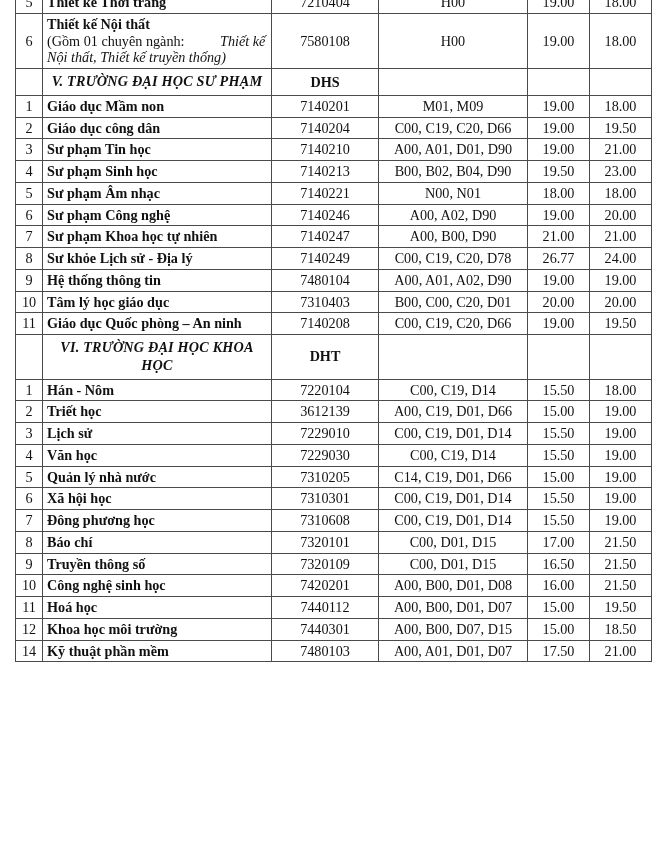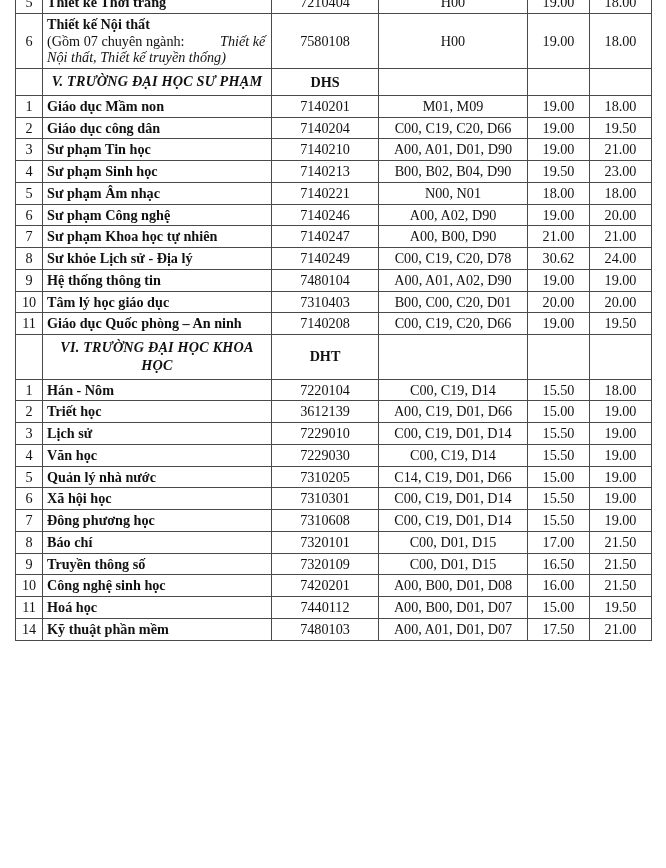--- a/index.html
+++ b/index.html
@@ -104,21 +104,21 @@
           </td>
           <td class="code">7210404</td>
           <td class="blocks">H00</td>
           <td class="score">19.00</td>
           <td class="score">18.00</td>
         </tr>
         <tr>
           <td class="stt">6</td>
           <td class="major">
             <div>Thiết kế Nội thất</div>
-            <div class="sub-note"><span>(Gồm 07 chuyên ngành: </span><i>Thiết kế Nội thất, Thiết kế truyền thống)</i></div>
+            <div class="sub-note"><span>(Gồm 01 chuyên ngành: </span><i>Thiết kế Nội thất, Thiết kế truyền thống)</i></div>
           </td>
           <td class="code">7580108</td>
           <td class="blocks">H00</td>
           <td class="score">19.00</td>
           <td class="score">18.00</td>
         </tr>
         <tr class="section">
           <td class="stt"></td>
           <td class="section-title">V. TRƯỜNG ĐẠI HỌC SƯ PHẠM</td>
           <td class="code">DHS</td>
@@ -196,21 +196,21 @@
           <td class="score">21.00</td>
           <td class="score">21.00</td>
         </tr>
         <tr>
           <td class="stt">8</td>
           <td class="major">
             <div>Sư khỏe Lịch sử - Địa lý</div>
           </td>
           <td class="code">7140249</td>
           <td class="blocks">C00, C19, C20, D78</td>
-          <td class="score">30.62</td>
+          <td class="score">26.77</td>
           <td class="score">24.00</td>
         </tr>
         <tr>
           <td class="stt">9</td>
           <td class="major">
             <div>Hệ thống thông tin</div>
           </td>
           <td class="code">7480104</td>
           <td class="blocks">A00, A01, A02, D90</td>
           <td class="score">19.00</td>
@@ -348,20 +348,30 @@
           <td class="stt">11</td>
           <td class="major">
             <div>Hoá học</div>
           </td>
           <td class="code">7440112</td>
           <td class="blocks">A00, B00, D01, D07</td>
           <td class="score">15.00</td>
           <td class="score">19.50</td>
         </tr>
         <tr>
+          <td class="stt">12</td>
+          <td class="major">
+            <div>Khoa học môi trường</div>
+          </td>
+          <td class="code">7440301</td>
+          <td class="blocks">A00, B00, D07, D15</td>
+          <td class="score">15.00</td>
+          <td class="score">18.50</td>
+        </tr>
+        <tr>
           <td class="stt">14</td>
           <td class="major">
             <div>Kỹ thuật phần mềm</div>
           </td>
           <td class="code">7480103</td>
           <td class="blocks">A00, A01, D01, D07</td>
           <td class="score">17.50</td>
           <td class="score">21.00</td>
         </tr>
       </tbody>

